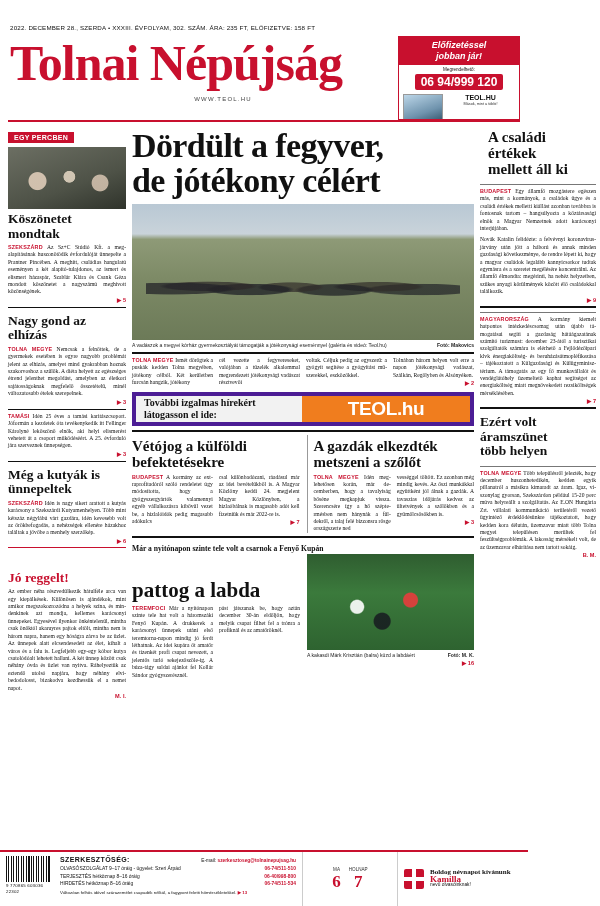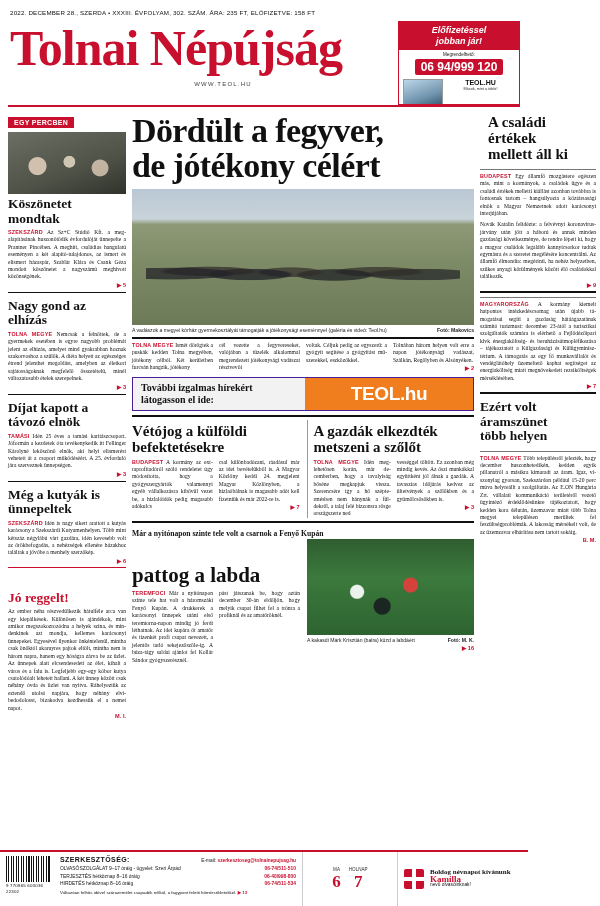--- a/index.html
+++ b/index.html
@@ -4,21 +4,21 @@
 <style>
   * { box-sizing: border-box; margin: 0; padding: 0; }
   body {
     width: 600px; height: 906px;
     background: #ffffff;
     font-family: "Liberation Serif", serif;
     color: #111;
     overflow: hidden;
     position: relative;
   }
-  .page { width: 528px; height: 906px; position: relative; padding: 7px 8px 0 8px; }
+  .page { width: 528px; height: 906px; position: relative; padding: 22px 8px 0 8px; }
 
   
   .topbar {
     font-family: "Liberation Sans", sans-serif;
     font-size: 6.2px;
     letter-spacing: .2px;
     color: #111;
     padding: 2px 0 3px 2px;
   }
 
@@ -190,21 +190,21 @@
   .hairline.thin { border-top: .5px solid #777; }
   .more {
     font-family: "Liberation Sans", sans-serif;
     font-size: 5.6px; color: #c8102e; font-weight: bold;
     text-align: right; padding-top: 1px;
   }
 
   
   .teol-strip {
     display: flex; align-items: stretch;
-    border: 1px solid #4c1d95;
+    border: 4px solid #4c1d95;
     background: #f2f2f2;
     height: 34px;
     margin: 5px 0 4px 0;
   }
   .teol-left {
     flex: 1; display: flex; flex-direction: column; justify-content: center;
     padding-left: 8px;
     font-family: "Liberation Serif", serif;
     font-weight: bold; font-size: 10px; line-height: 12px; color: #111;
   }
@@ -310,21 +310,20 @@
       <h3 class="colhead">Köszönetet mondtak</h3>
       <p class="body"><span class="kicker">SZEKSZÁRD</span> <span>Az Sz+C Stúdió Kft. a meg­alapításának huszonötödik évfordulóját ünnepelte a Prantner Pincében. A meghitt, családias hangulatú eseményen a két alapító-tulajdonos, az is­mert és elismert házaspár, Szablár Klá­ra és Csank Géza mondott köszönetet a nagyszámú meghívott közönségének.</span></p>
       <div class="more">▶ 5</div>
 
       <div class="hairline"></div>
       <h3 class="colhead">Nagy gond az elhízás</h3>
       <p class="body"><span class="kicker">TOLNA MEGYE</span> <span>Nemcsak a felnőttek, de a gyermekek esetében is egyre nagyobb problémát jelent az elhízás, amelyet mind gyakrabban hoznak szakorvoshoz a szülők. A dié­ta helyett az egészséges étrend jelent­het megoldást, amelyben az életkori sajátosságoknak megfelelő összetételű, minél változatosabb ételek szerepel­nek.</span></p>
       <div class="more">▶ 3</div>
 
       <div class="hairline"></div>
-      <h3 class="colhead">Díjat kapott a távozó elnök</h3>
       <p class="body"><span class="kicker">TAMÁSI</span> <span>Idén 25 éves a tamási kari­tászcsoport. Jóformán a kezdetek óta tevékenykedik itt Fellinger Károly­né lekőszönő elnök, aki helyi elisme­rést vehetett át a csoport működéséért. A 25. évforduló jára szerveznek ün­nepségen.</span></p>
       <div class="more">▶ 3</div>
 
       <div class="hairline"></div>
       <h3 class="colhead">Még a kutyák is ünnepeltek</h3>
       <p class="body"><span class="kicker">SZEKSZÁRD</span> <span>Idén is nagy sikert arat­tott a kutyás karácsony a Szekszárdi Kutyamenhelyen. Több mint kétszáz négylábú várt gazdára, idén kevesebb volt az örökbefogadás, a nehézségek ellenére házakhoz találtak a jövőbe a menhely szerzőkép.</span></p>
       <div class="more">▶ 6</div>
 
       <div class="redline"></div>
       <h3 class="colhead red">Jó reggelt!</h3>

